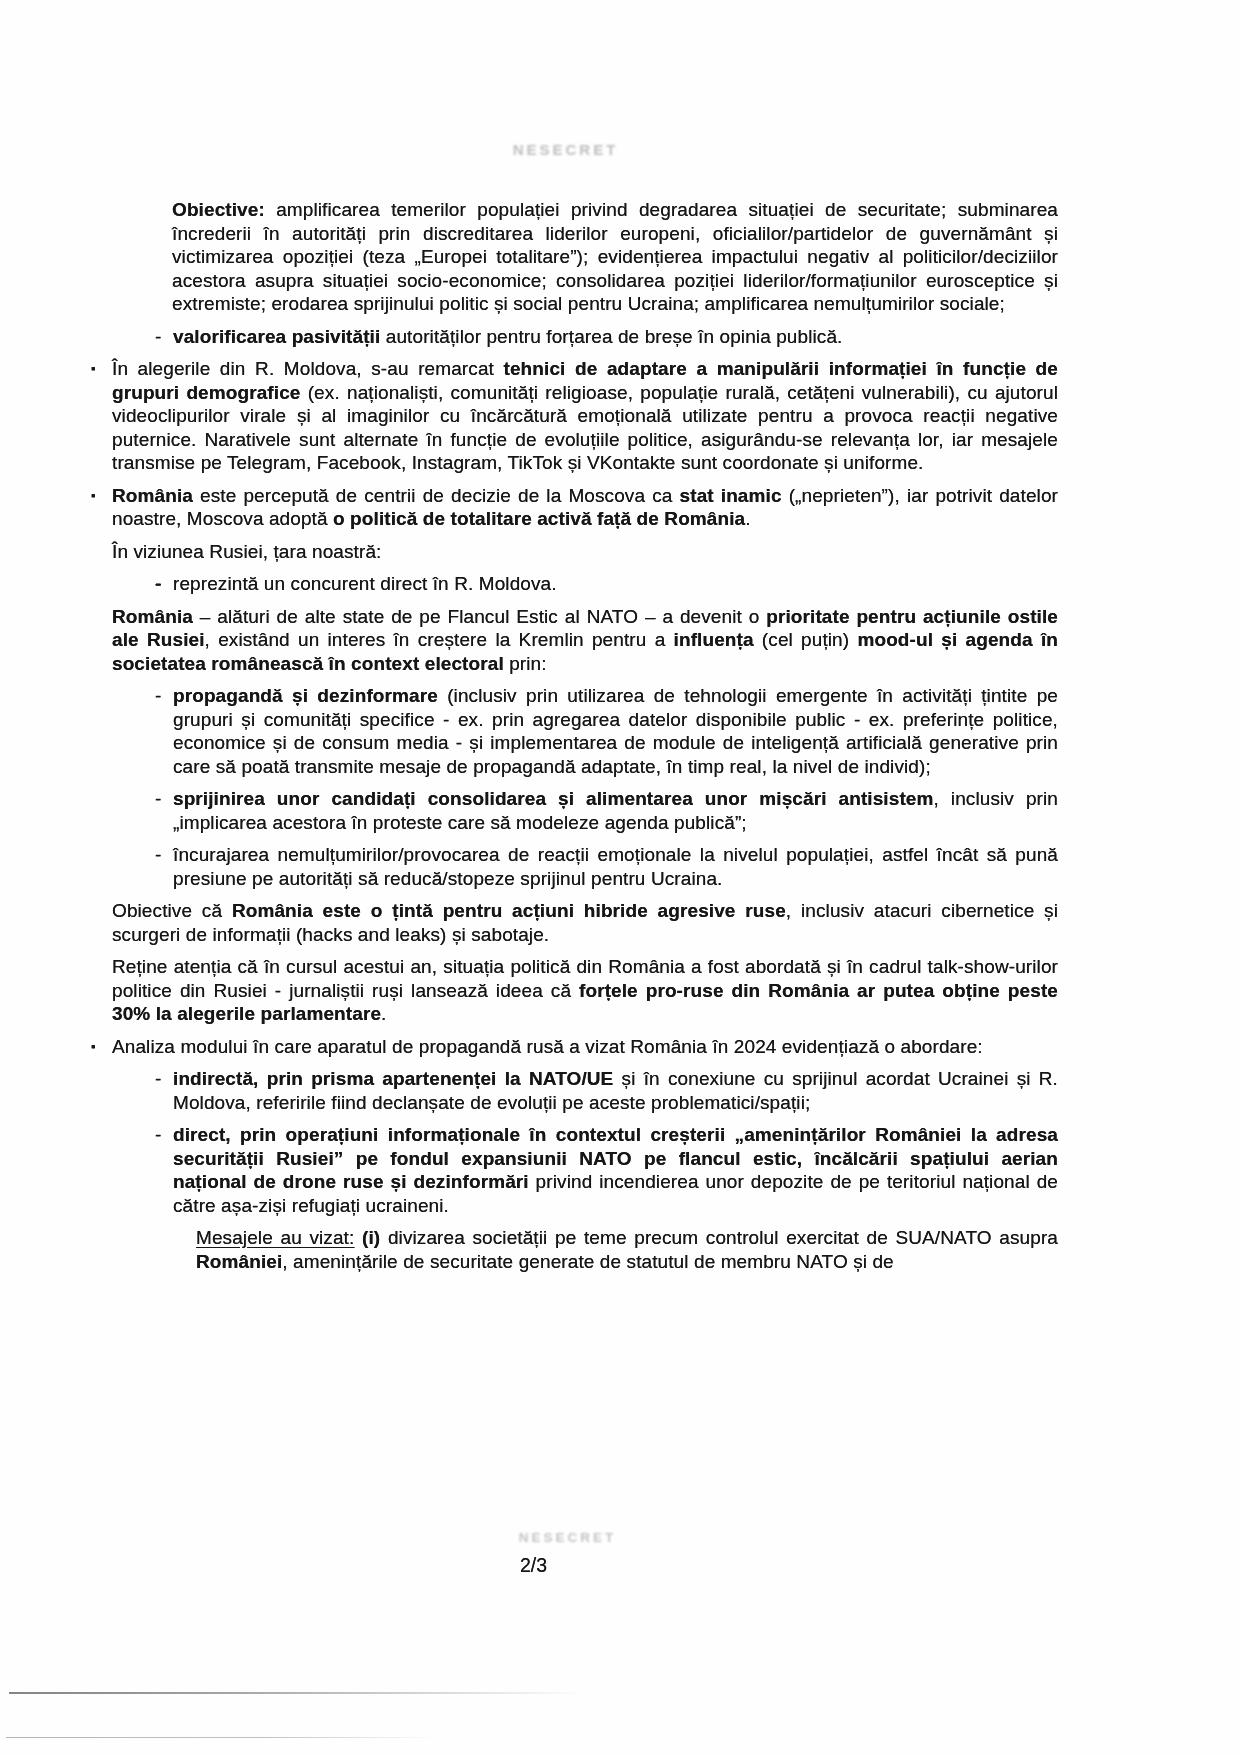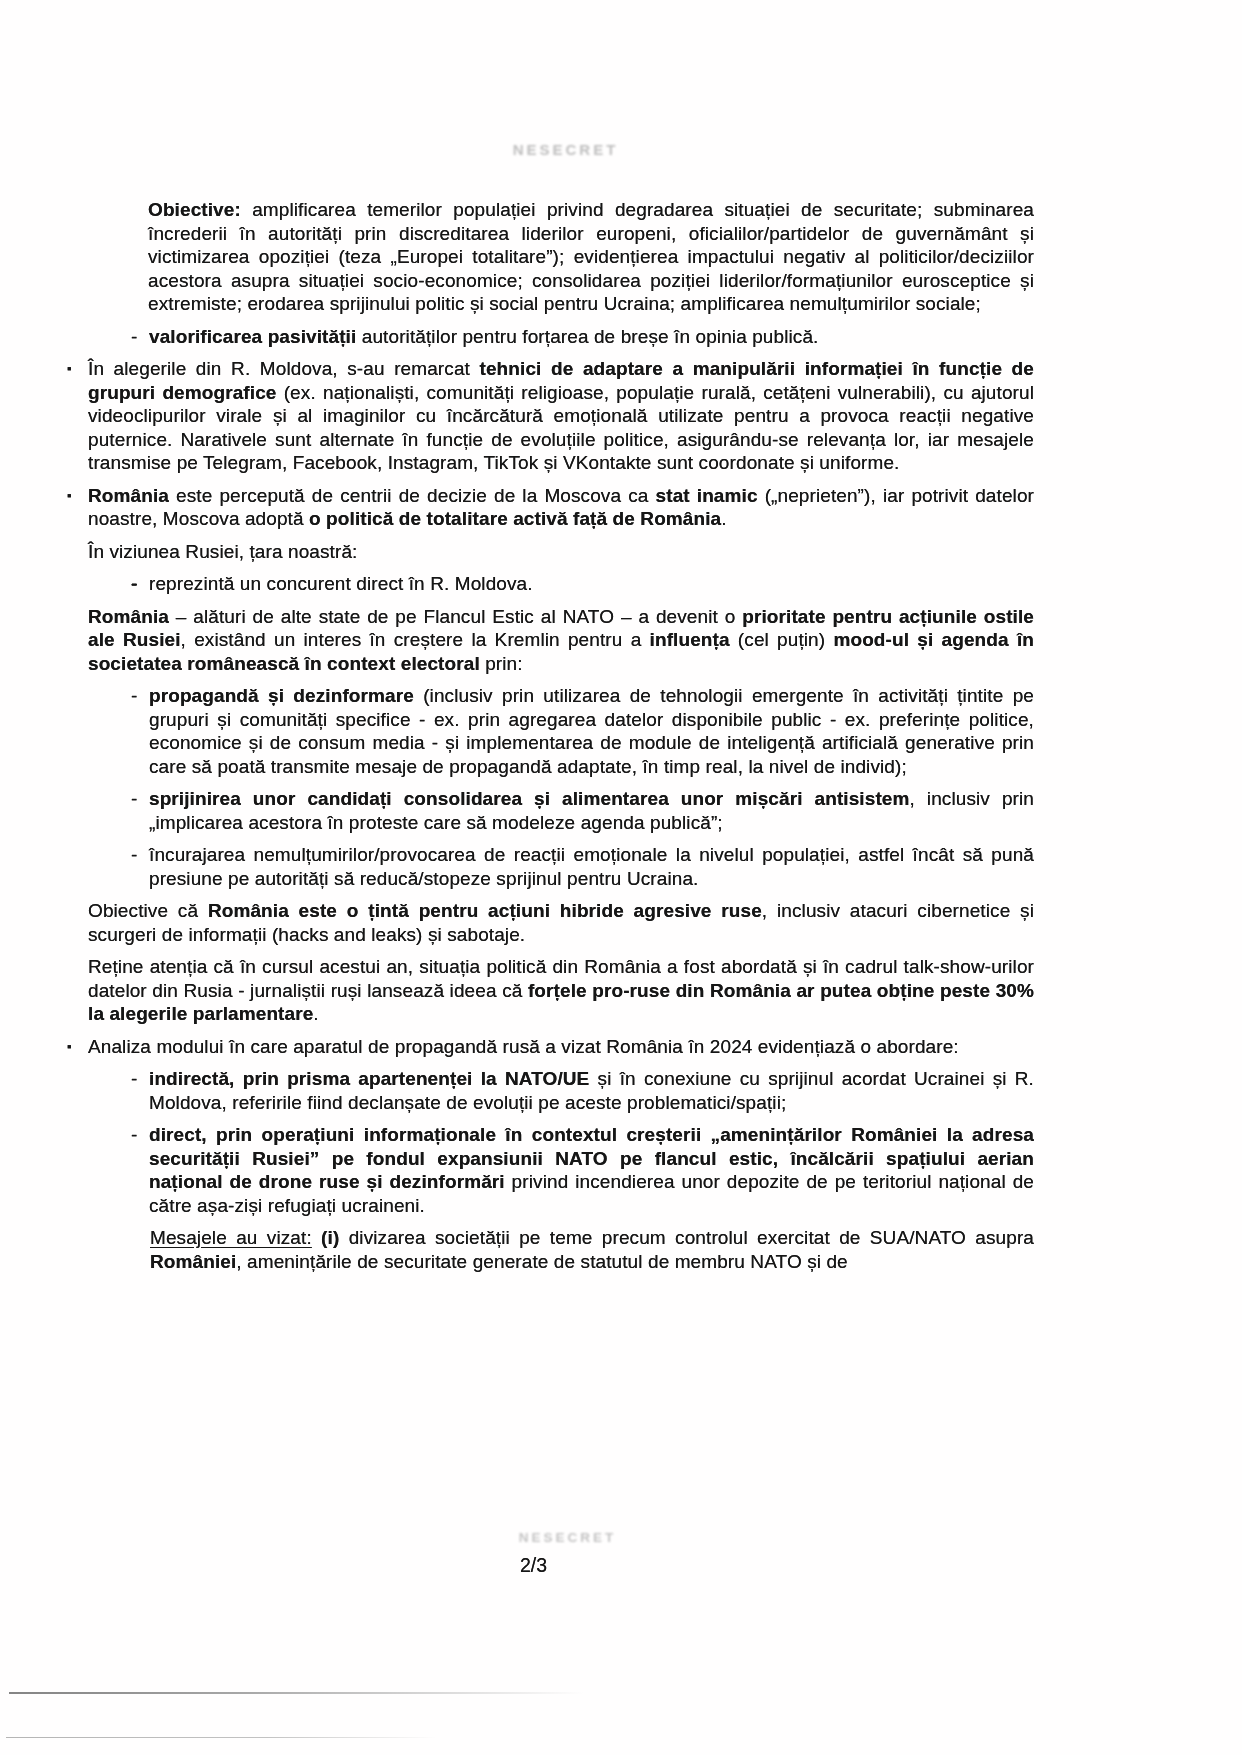--- a/index.html
+++ b/index.html
@@ -7,31 +7,31 @@
     position:relative;
     width:1242px; height:1755px;
     background:#fffefe;
     overflow:hidden;
     font-family:"Liberation Sans","DejaVu Sans",sans-serif;
     color:#161616;
   }
   
   .content {
     position:absolute;
-    left:88px; top:198px;
+    left:112px; top:198px;
     width:946px;
     font-size:19px;
     line-height:23.5px;
     text-align:justify;
     text-shadow:0 0 0.55px rgba(20,20,20,0.85);
     letter-spacing:0.1px;
   }
   .block { position:relative; margin:0 0 9px 0; }
   .p-obj  { margin-left:60px; }
-  .p-msg  { margin-left:62px; }
+  .p-msg  { margin-left:84px; }
   .dash   { margin-left:61px; }
   .dash > .marker {
     position:absolute; left:-18px; top:0;
   }
   .bullet > .marker {
     position:absolute; left:-21px; top:2px;
     font-size:13px; line-height:20px;
   }
   .b { font-weight:700; }
   .u { text-decoration:underline; text-underline-offset:3px; }
@@ -119,21 +119,21 @@
       <span><span class="b">sprijinirea unor candidați consolidarea și alimentarea unor mișcări antisistem</span><span>, inclusiv prin „implicarea acestora în proteste care să modeleze agenda publică”;</span></span>
     </div>
 
     <div class="block dash">
       <span class="marker">-</span>
       <span><span>încurajarea nemulțumirilor/provocarea de reacții emoționale la nivelul populației, astfel încât să pună presiune pe autorități să reducă/stopeze sprijinul pentru Ucraina.</span></span>
     </div>
 
     <div class="block"><span>Obiective că </span><span class="b">România este o țintă pentru acțiuni hibride agresive ruse</span><span>, inclusiv atacuri cibernetice și scurgeri de informații (hacks and leaks) și sabotaje.</span></div>
 
-    <div class="block"><span>Reține atenția că în cursul acestui an, situația politică din România a fost abordată și în cadrul talk-show-urilor datelor din Rusia - jurnaliștii ruși lansează ideea că </span><span class="b">forțele pro-ruse din România ar putea obține peste 30% la alegerile parlamentare</span><span>.</span></div>
+    <div class="block"><span>Reține atenția că în cursul acestui an, situația politică din România a fost abordată și în cadrul talk-show-urilor politice din Rusiei - jurnaliștii ruși lansează ideea că </span><span class="b">forțele pro-ruse din România ar putea obține peste 30% la alegerile parlamentare</span><span>.</span></div>
 
     <div class="block bullet">
       <span class="marker">▪</span>
       <span><span>Analiza modului în care aparatul de propagandă rusă a vizat România în 2024 evidențiază o abordare:</span></span>
     </div>
 
     <div class="block dash">
       <span class="marker">-</span>
       <span><span class="b">indirectă, prin prisma apartenenței la NATO/UE</span><span> și în conexiune cu sprijinul acordat Ucrainei și R. Moldova, referirile fiind declanșate de evoluții pe aceste problematici/spații;</span></span>
     </div>

